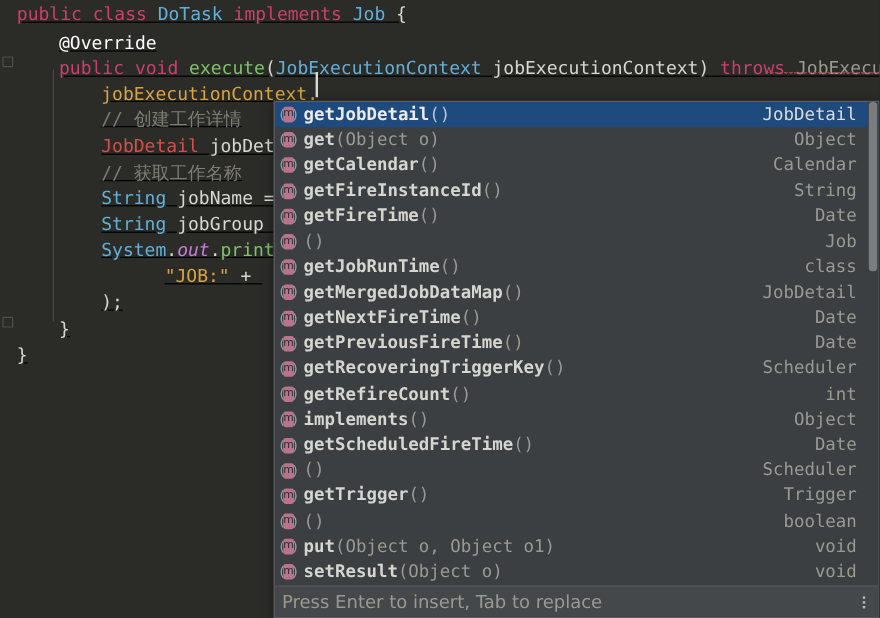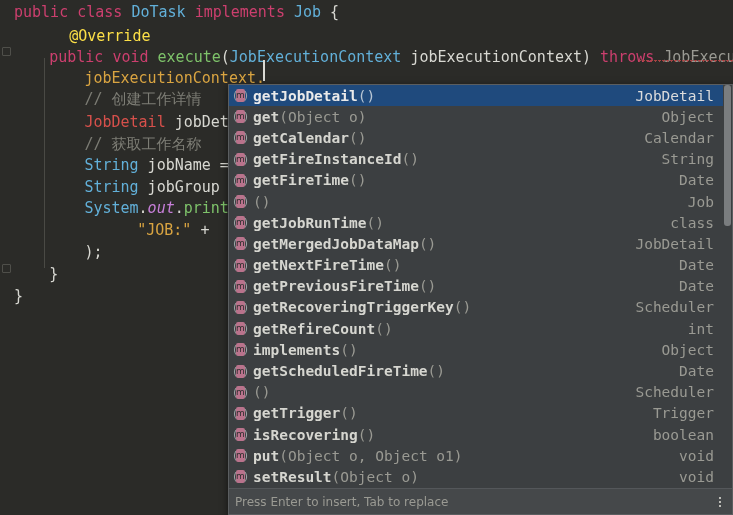--- a/index.html
+++ b/index.html
@@ -48,37 +48,38 @@
   .marker {
     position: absolute;
     right: 2px;
     width: 6px; height: 6px;
     background: #d4e157;
   }
   .code-line {
     position: absolute;
     left: 0;
     white-space: pre;
+    text-decoration: underline;
   }
   .indent-guide {
     position: absolute;
     width: 1px;
     background: #4a4a45;
   }
   .caret {
     position: absolute;
     width: 2px;
     background: #d9d9d4;
   }
 
   
   .t-kw    { color: #cc3f6e; }
   .t-type  { color: #62b0d9; }
   .t-type2 { color: #d6504b; }
-  .t-anno  { color: #fde047; margin-left: 20px; }
+  .t-anno  { color: #ffffff; }
   .t-meth  { color: #7ec36a; }
   .t-plain { color: #d8d8d2; }
   .t-var   { color: #d9a441; }
   .t-cmt   { color: #7d7d75; }
   .t-str   { color: #d9a441; }
   .t-field { color: #c77fd9; font-style: italic; }
   .t-brace { color: #d8d8d2; }
   .t-err   { color: #9a9a93; }
   .squiggle {
     position: absolute;
@@ -191,21 +192,21 @@
     position: absolute;
     left: 0; right: 0; bottom: 0;
     height: 25px;
     background: #45484a;
     border-top: 1px solid #54575a;
     display: flex;
     align-items: center;
   }
   #popup-hint {
     padding-left: 6px;
-    font-size: 12px;
+    font-size: 15px;
     color: #9a9a93;
     font-family: "DejaVu Sans", sans-serif;
   }
   #popup-more {
     margin-left: auto;
     margin-right: 6px;
     width: 12px;
     height: 16px;
     position: relative;
   }
@@ -412,21 +413,20 @@
           <span class="cmp-args">()</span>
           <span class="cmp-type">Trigger</span>
         </div>
         <div class="cmp-row">
           <span class="cmp-icon">
             <span class="par l">(</span>
             <span class="box"></span>
             <span class="m">m</span>
             <span class="par r">)</span>
           </span>
-          <span class="cmp-name">isRecovering</span>
           <span class="cmp-args">()</span>
           <span class="cmp-type">boolean</span>
         </div>
         <div class="cmp-row">
           <span class="cmp-icon">
             <span class="par l">(</span>
             <span class="box"></span>
             <span class="m">m</span>
             <span class="par r">)</span>
           </span>

